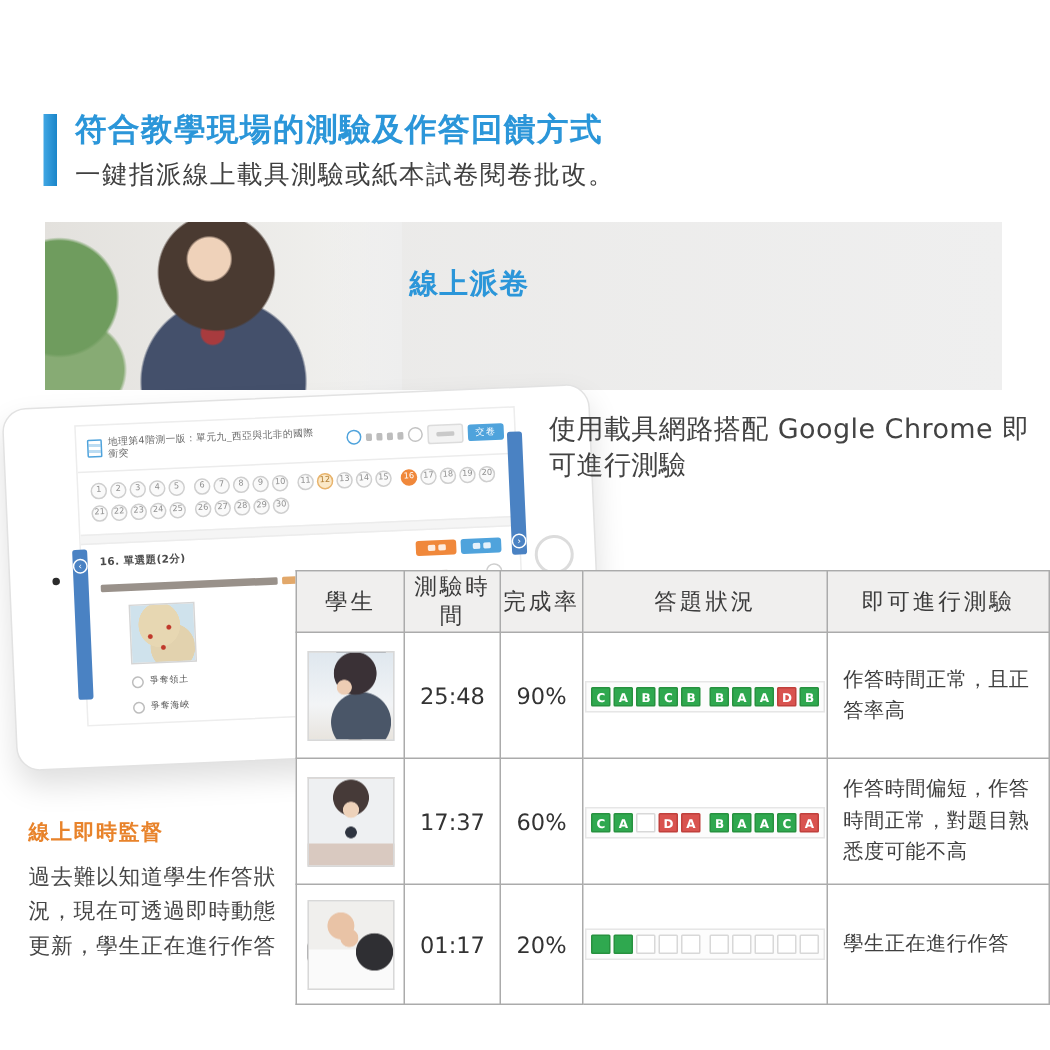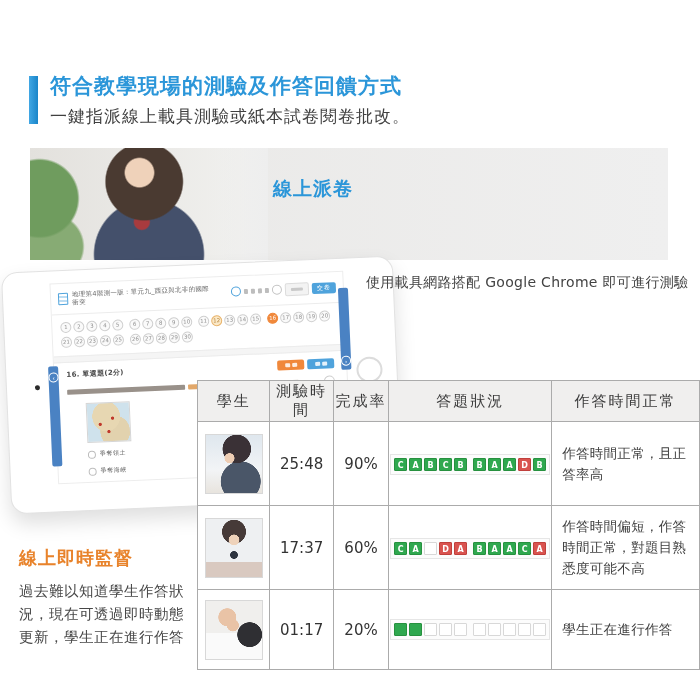--- a/index.html
+++ b/index.html
@@ -26,25 +26,25 @@
       radial-gradient(circle at 9% 88%, #87ab74 0 13%, rgba(0,0,0,0) 14%),
       linear-gradient(90deg,#e3e1dd,#f2f2f0);}
   .banner-photo::after{content:"";position:absolute;right:0;top:0;width:60px;height:112px;
       background:linear-gradient(90deg,rgba(238,238,238,0),#eeeeee);}
   .banner-title{position:absolute;left:243px;top:28px;font-size:19px;font-weight:bold;color:#2b96d9;letter-spacing:1px;}
   .banner-desc{position:absolute;left:243px;top:58px;font-size:15px;color:#3f3f3f;letter-spacing:1px;}
 
   
   .feat{left:366px;top:264px;width:326px;z-index:2;}
   .feat-title{font-size:17.5px;font-weight:bold;color:#e8832b;letter-spacing:.5px;}
-  .feat-desc{margin-top:10px;font-size:14px;color:#434343;letter-spacing:.3px;}
+  .feat-desc{margin-top:10px;font-size:18px;color:#434343;letter-spacing:.3px;}
 
   
   .monitor{left:19px;top:546px;width:176px;z-index:2;}
-  .monitor-title{font-size:18px;font-weight:bold;color:#e8832b;letter-spacing:1px;}
+  .monitor-title{font-size:14px;font-weight:bold;color:#e8832b;letter-spacing:1px;}
   .monitor-desc{margin-top:10px;font-size:14.5px;color:#474747;line-height:23px;letter-spacing:.5px;}
 
   
   .tablet{left:6px;top:264px;width:392px;height:242px;z-index:1;transform:rotate(-2.5deg);}
   .bezel{position:absolute;inset:0;background:#fff;border:1px solid #e2e2e2;border-radius:16px;
          box-shadow:0 10px 20px rgba(0,0,0,.13);}
   .camera-dot{position:absolute;left:29px;top:114px;width:5px;height:5px;border-radius:50%;background:#2b2b2b;}
   .home-btn{position:absolute;right:15px;top:100px;width:22px;height:22px;border-radius:50%;border:2px solid #dcdcdc;}
   .screen{position:absolute;left:48px;top:13px;width:292px;height:199px;background:#fff;border:1px solid #ededed;overflow:hidden;}
   .scr-head{height:30px;border-bottom:1px solid #ececec;display:flex;align-items:center;padding:0 7px;}
@@ -260,21 +260,21 @@
         <col class="c-rate">
         <col class="c-ans">
         <col class="c-note">
     </colgroup>
     <thead>
       <tr>
         <th>學生</th>
         <th>測驗時間</th>
         <th>完成率</th>
         <th>答題狀況</th>
-        <th>作答時間正常</th>
+        <th>即可進行測驗</th>
       </tr>
     </thead>
     <tbody>
         <tr class="r0">
           <td>
             <div class="avatar avatar-0"></div>
           </td>
           <td class="cell-time">25:48</td>
           <td class="cell-rate">90%</td>
           <td><div class="ansbox">

